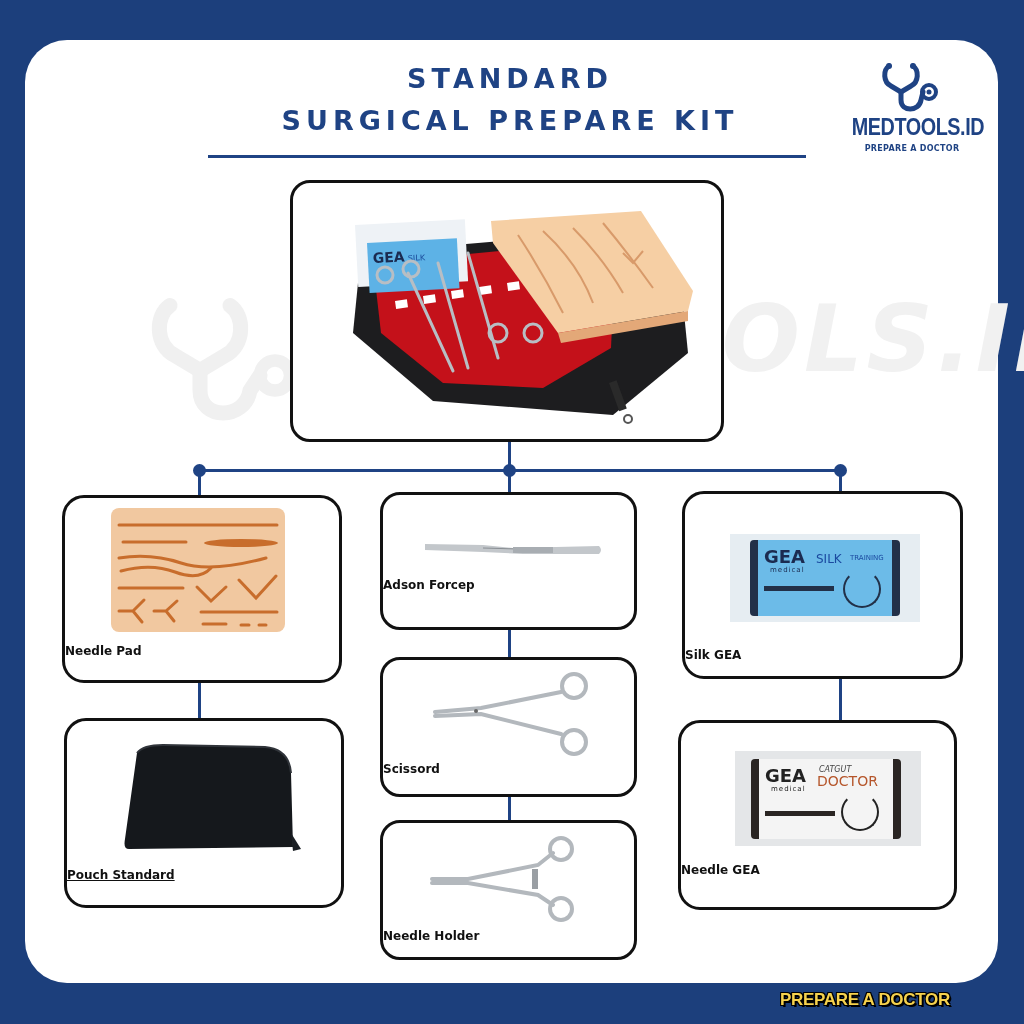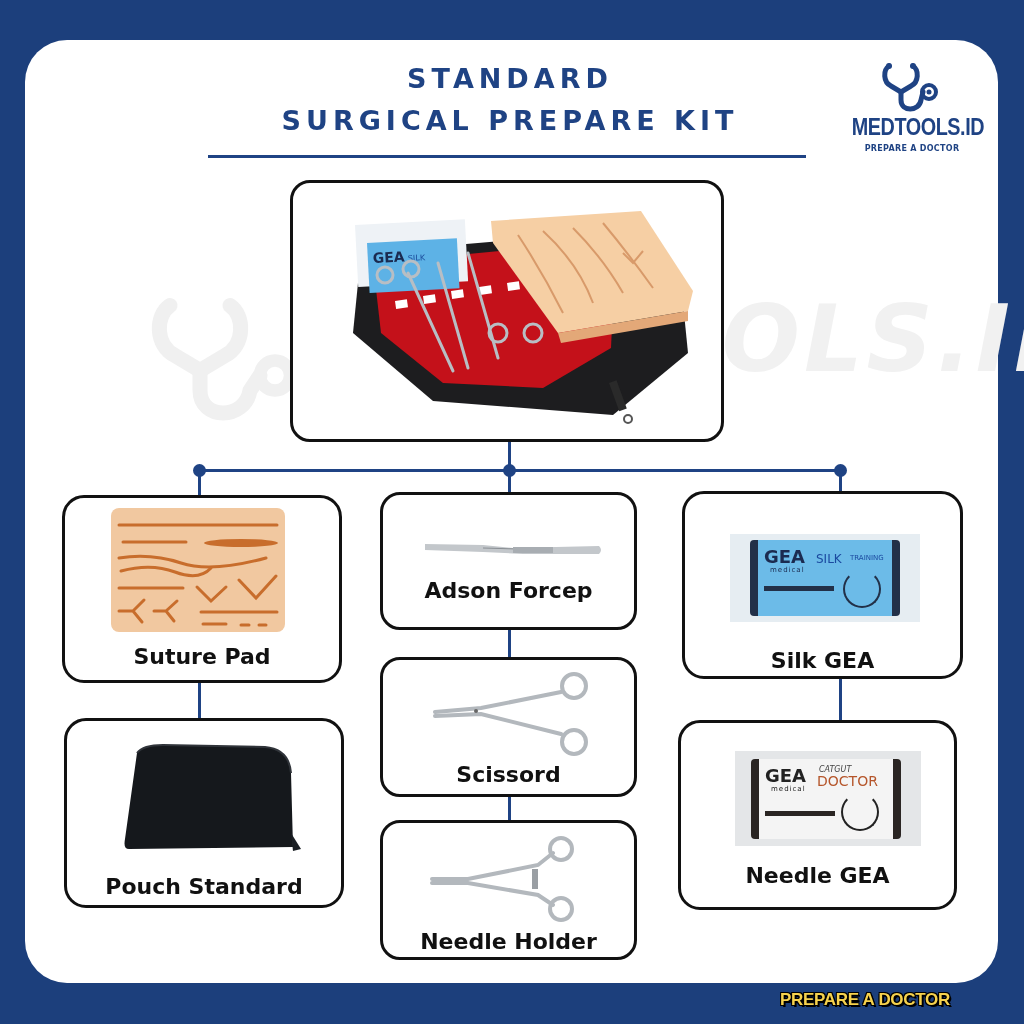--- a/index.html
+++ b/index.html
@@ -8,21 +8,21 @@
   .title{position:absolute;left:200px;top:58px;width:620px;text-align:center;color:#1f4384;font-weight:bold;letter-spacing:5px;line-height:42px;font-size:27px;}
   .title div{white-space:nowrap;}
   .title-rule{position:absolute;left:208px;top:155px;width:598px;height:3px;background:#1f4384;}
   .logo{position:absolute;left:842px;top:60px;width:140px;height:105px;text-align:center;color:#1f4384;}
   .logo svg{display:block;margin:0 auto;}
   .logo .brand{font-family:"Liberation Sans",sans-serif;font-weight:bold;font-size:23px;letter-spacing:-0.5px;line-height:22px;transform:scaleX(0.86);}
   .logo .tag{font-size:8px;font-weight:bold;margin-top:6px;letter-spacing:0.3px;}
   .watermark{position:absolute;left:150px;top:278px;color:#f1f1f1;font-weight:bold;font-style:italic;font-size:96px;letter-spacing:4px;line-height:100px;z-index:1;pointer-events:none;}
   .wm-icon{position:absolute;left:150px;top:283px;z-index:1;}
   .box{position:absolute;border:3px solid #111;border-radius:20px;background:#fff;box-sizing:border-box;z-index:2;}
-  .box .label{position:absolute;left:0;right:0;text-align:center;font-weight:bold;font-size:22px;color:#111;font-family:"DejaVu Sans",sans-serif;}
+  .box .label{position:absolute;left:0;right:0;text-align:left;font-weight:bold;font-size:12px;color:#111;font-family:"DejaVu Sans",sans-serif;}
   .line{position:absolute;background:#1f4384;z-index:0;}
   .dot{position:absolute;width:13px;height:13px;border-radius:50%;background:#1f4384;z-index:3;}
   .footer{position:absolute;left:780px;top:990px;color:#f6d24e;font-weight:bold;font-size:17px;letter-spacing:-0.3px;text-shadow:1px 1px 0 #000,-1px -1px 0 #000,1px -1px 0 #000,-1px 1px 0 #000,2px 2px 0 #000;font-family:"Liberation Sans",sans-serif;}
   .hero-box{left:290px;top:180px;width:434px;height:262px;}
   .wm-in{position:absolute;color:rgba(235,235,235,0.55);font-style:italic;font-weight:bold;}
 </style>
 </head>
 <body>
 
 <div class="card"></div>
@@ -128,30 +128,30 @@
       <path d="M128 72 L145 90 L165 68"></path>
       <path d="M8 103 L22 103 M22 103 L33 92 M22 103 L31 114"></path>
       <path d="M43 103 L55 103 M55 103 L66 93 M55 103 L63 113"></path>
       <line x1="90" y1="104" x2="166" y2="104"></line>
       <line x1="92" y1="116" x2="115" y2="116"></line>
       <line x1="130" y1="117" x2="138" y2="117"></line>
       <line x1="148" y1="117" x2="155" y2="117"></line>
     </g>
     <ellipse cx="130" cy="35" rx="37" ry="4" fill="#c86d2c"></ellipse>
   </svg>
-  <div class="label" style="top:146px;">Suture Pad</div>
+  <div class="label" style="top:146px;">Needle Pad</div>
 </div>
 
 <div class="box" style="left:64px;top:718px;width:280px;height:190px;border-radius:22px;">
   <svg width="184" height="118" viewBox="0 0 184 118" style="position:absolute;left:56px;top:22px;">
     <path d="M14 10 Q20 2 40 2 L142 4 Q166 6 168 30 L170 104 L6 106 Q0 106 2 96 Z" fill="#15181c"></path>
     <path d="M168 90 L178 106 L170 108 Z" fill="#1b1f24"></path>
     <path d="M14 10 Q20 2 40 2 L142 4 Q166 6 168 30" fill="none" stroke="#30343a" stroke-width="2"></path>
   </svg>
-  <div class="label" style="top:153px;">Pouch Standard</div>
+  <div class="label" style="top:147px;text-decoration:underline;">Pouch Standard</div>
 </div>
 
 <div class="box" style="left:380px;top:492px;width:257px;height:138px;border-radius:20px;">
   <svg width="180" height="20" viewBox="0 0 180 20" style="position:absolute;left:40px;top:45px;">
     <path d="M2 4 L60 5 L90 8 L176 6 Q180 10 176 14 L100 14 L60 12 L2 10 Z" fill="#c3c7cb"></path>
     <path d="M60 8 L130 10" stroke="#8a8f94" stroke-width="1"></path>
     <rect x="90" y="7" width="40" height="6" fill="#a8adb2"></rect>
   </svg>
   <div class="label" style="top:83px;">Adson Forcep</div>
 </div>

